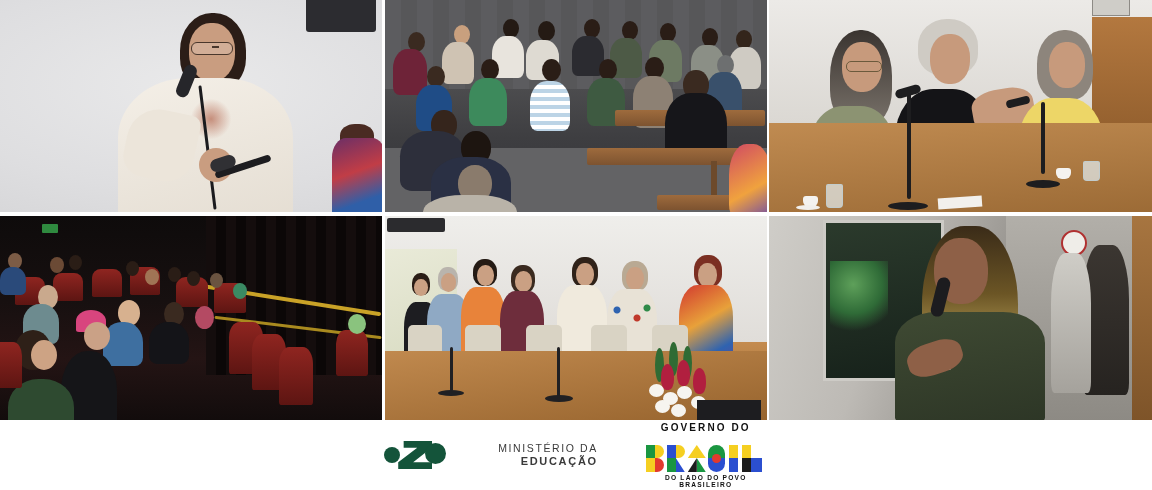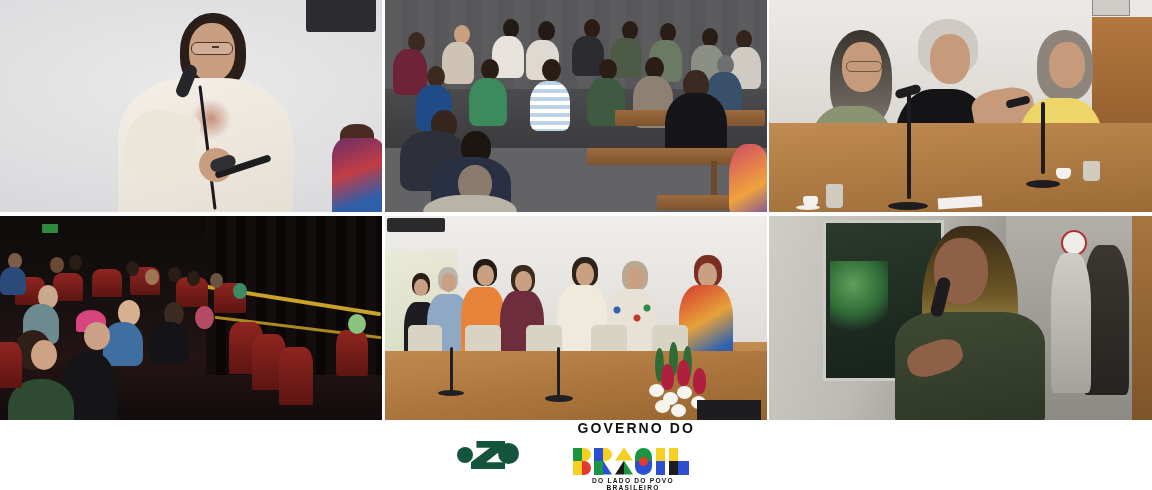--- a/index.html
+++ b/index.html
@@ -124,21 +124,21 @@
       clip-path:polygon(16% 0%,100% 0%,100% 22%,44% 76%,100% 76%,100% 100%,0% 100%,0% 76%,56% 24%,16% 24%);}
   .fundaj-text{line-height:1.12;color:#14543a;font-weight:bold;font-size:15.5px;letter-spacing:.1px;}
 
   
   .mec{text-align:right;color:#3a3a3a;margin-right:46px;line-height:1.25;}
   .mec .l1{font-size:10.5px;letter-spacing:1.6px;font-weight:400;}
   .mec .l2{font-size:11px;letter-spacing:1.7px;font-weight:bold;}
 
   
   .gov{position:relative;width:124px;text-align:center;}
-  .gov .top{font-size:14px;font-weight:bold;letter-spacing:2.1px;color:#111;margin-bottom:12px;text-align:right;}
+  .gov .top{font-size:10px;font-weight:bold;letter-spacing:2.1px;color:#111;margin-bottom:12px;}
   .gov .bottom{font-size:6.6px;font-weight:bold;letter-spacing:1.25px;color:#111;margin-top:2px;}
   .brasil{position:relative;width:120px;height:27px;margin:0 auto;}
   .brasil span{position:absolute;display:block;}
 
   .b-g{background:#1a9641;} .b-y{background:#f5cf21;} .b-r{background:#e23a2e;}
   .b-b{background:#2b4fd0;} .b-k{background:#1c1c1c;}
 </style>
 </head>
 <body>
 
@@ -402,20 +402,24 @@
     <div class="logos">
 
       <div class="fundaj">
         <div class="fundaj-mark">
           <span class="dotl"></span>
           <span class="swoop"></span>
           <span class="dotr"></span>
         </div>
       </div>
 
+      <div class="mec">
+        <div class="l1">MINISTÉRIO DA</div>
+        <div class="l2">EDUCAÇÃO</div>
+      </div>
 
       <div class="gov">
         <div class="top">GOVERNO DO</div>
 
         <div class="brasil">
 
           <span class="b-g" style="left:0;top:0;width:9px;height:13px;"></span>
           <span class="b-y" style="left:9px;top:0;width:9px;height:13px;border-radius:0 13px 13px 0;"></span>
           <span class="b-y" style="left:0;top:13px;width:9px;height:14px;"></span>
           <span class="b-r" style="left:9px;top:13px;width:9px;height:14px;border-radius:0 14px 14px 0;"></span>

